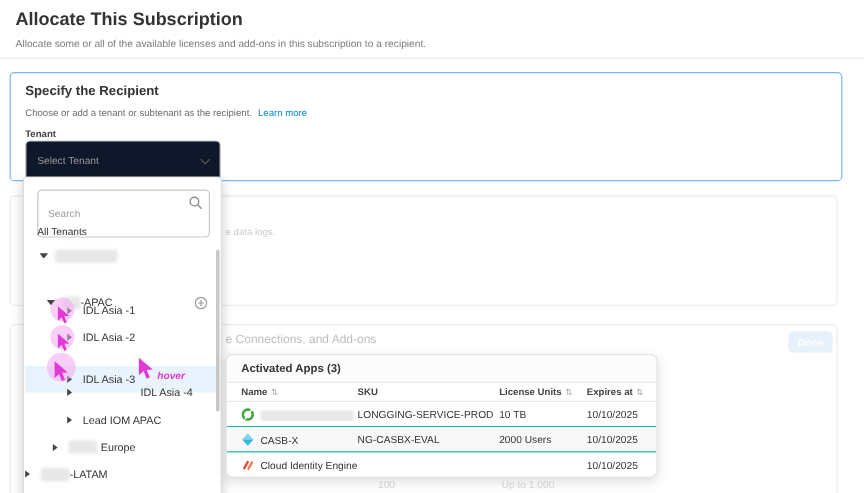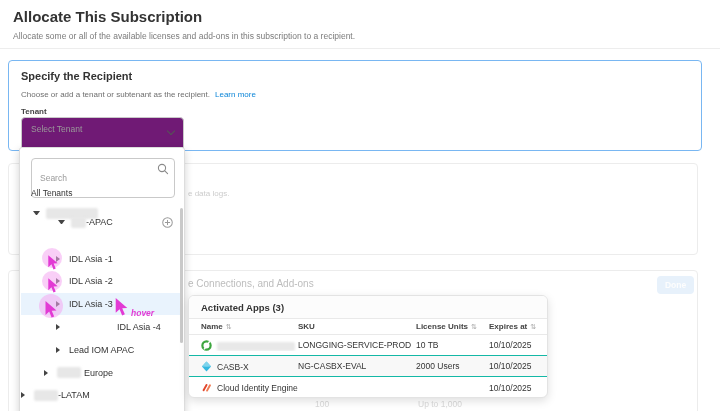--- a/index.html
+++ b/index.html
@@ -20,22 +20,22 @@
   .card-recipient {
     left:8px; top:60px; width:694px; height:91px;
     border:1.5px solid #79b7f2; border-radius:4px; background:#fff;
   }
   .rec-title { left:21px; top:70px; font-size:11px; font-weight:700; color:#333; }
   .rec-desc  { left:21px; top:90px; font-size:8px; color:#6e6e6e; }
   .rec-link  { color:#0d86d8; margin-left:5px; cursor:pointer; }
   .rec-tenant-label { left:21px; top:107px; font-size:8px; font-weight:700; color:#444; }
   .select-box {
     left:21px; top:117px; width:163px; height:23px;
-    border:1px solid #c9c9c9; border-radius:4px; background:#701a75;
-    display:flex; align-items:flex-end; padding:16px 9px; cursor:pointer;
+    border:1px solid #c9c9c9; border-radius:4px; background:#0f172a;
+    display:flex; align-items:center; padding:16px 9px; cursor:pointer;
   }
   .select-box .ph { font-size:8.5px; color:#9a9a9a; flex:1; }
   .chev { width:6px; height:6px; border-right:1.4px solid #555; border-bottom:1.4px solid #555; transform:rotate(45deg); margin-top:-3px; }
 
   
   .card-bg { border:1px solid #ececec; border-radius:4px; background:#fff; }
   .card2 { left:8px; top:163px; width:690px; height:92px; }
   .card3 { left:8px; top:270px; width:690px; height:150px; }
   .frag-logs  { left:188px; top:189px; font-size:8px; color:#cccccc; }
   .frag-title { left:188px; top:278px; font-size:10px; color:#bdbdbd; }
@@ -62,21 +62,21 @@
     font-family:"Liberation Sans", sans-serif;
   }
   .search-wrap input::placeholder { color:#9a9a9a; }
   .search-ico { position:absolute; right:6px; top:5px; }
   .all-tenants { position:absolute; left:11px; top:40px; font-size:8.5px; color:#333; cursor:pointer; }
 
   .tree-row {
     position:absolute; left:1px; width:160px; height:22px;
     display:flex; align-items:center; cursor:pointer; font-size:9px; color:#333;
   }
-  .tree-row.selected { background:#e9f3fd; }
+  .tree-row.selected { background:#e9f3fd;margin-top:12px; }
   .caret { flex:0 0 7px; margin-right:6px; }
   .caret.down  { width:0; height:0; border-left:3.5px solid transparent; border-right:3.5px solid transparent; border-top:4.5px solid #444; }
   .caret.right { width:0; height:0; border-top:3.5px solid transparent; border-bottom:3.5px solid transparent; border-left:4.5px solid #444; }
   .blur-block { height:11px; background:#e7e7e7; border-radius:2px; filter:blur(1.2px); }
   .add-btn { margin-left:auto; margin-right:8px; display:flex; cursor:pointer; }
   .dd-scrollbar { position:absolute; left:160px; top:60px; width:3px; height:135px; background:#c9c9c9; border-radius:2px; }
 
   
   .annot { pointer-events:none; }
   .annot-circle { position:absolute; border-radius:50%; background:rgba(244,168,240,0.55); }
@@ -137,21 +137,21 @@
         <circle cx="5" cy="5" r="3.6" fill="none" stroke="#8a8a8a" stroke-width="1.1"></circle>
         <line x1="7.8" y1="7.8" x2="10.6" y2="10.6" stroke="#8a8a8a" stroke-width="1.1" stroke-linecap="round"></line>
       </svg>
     </div>
     <div class="all-tenants">All Tenants</div>
     <div id="tree">
         <div class="tree-row" style="top: 54px; padding-left: 12px;">
           <span class="caret down"></span>
           <span class="blur-block" style="width: 52px;"></span>
         </div>
-        <div class="tree-row" style="top: 63px; padding-left: 37px;">
+        <div class="tree-row" style="top: 93px; padding-left: 18px;">
           <span class="caret down"></span>
           <span class="blur-block" style="width: 15px;"></span>
           <span>-APAC</span>
           <span class="add-btn">
             <svg width="11" height="11" viewBox="0 0 12 12">
               <circle cx="6" cy="6" r="5.2" fill="none" stroke="#9a9a9a" stroke-width="1.1"></circle>
               <line x1="6" y1="3.2" x2="6" y2="8.8" stroke="#9a9a9a" stroke-width="1.1"></line>
               <line x1="3.2" y1="6" x2="8.8" y2="6" stroke="#9a9a9a" stroke-width="1.1"></line>
             </svg>
           </span>

